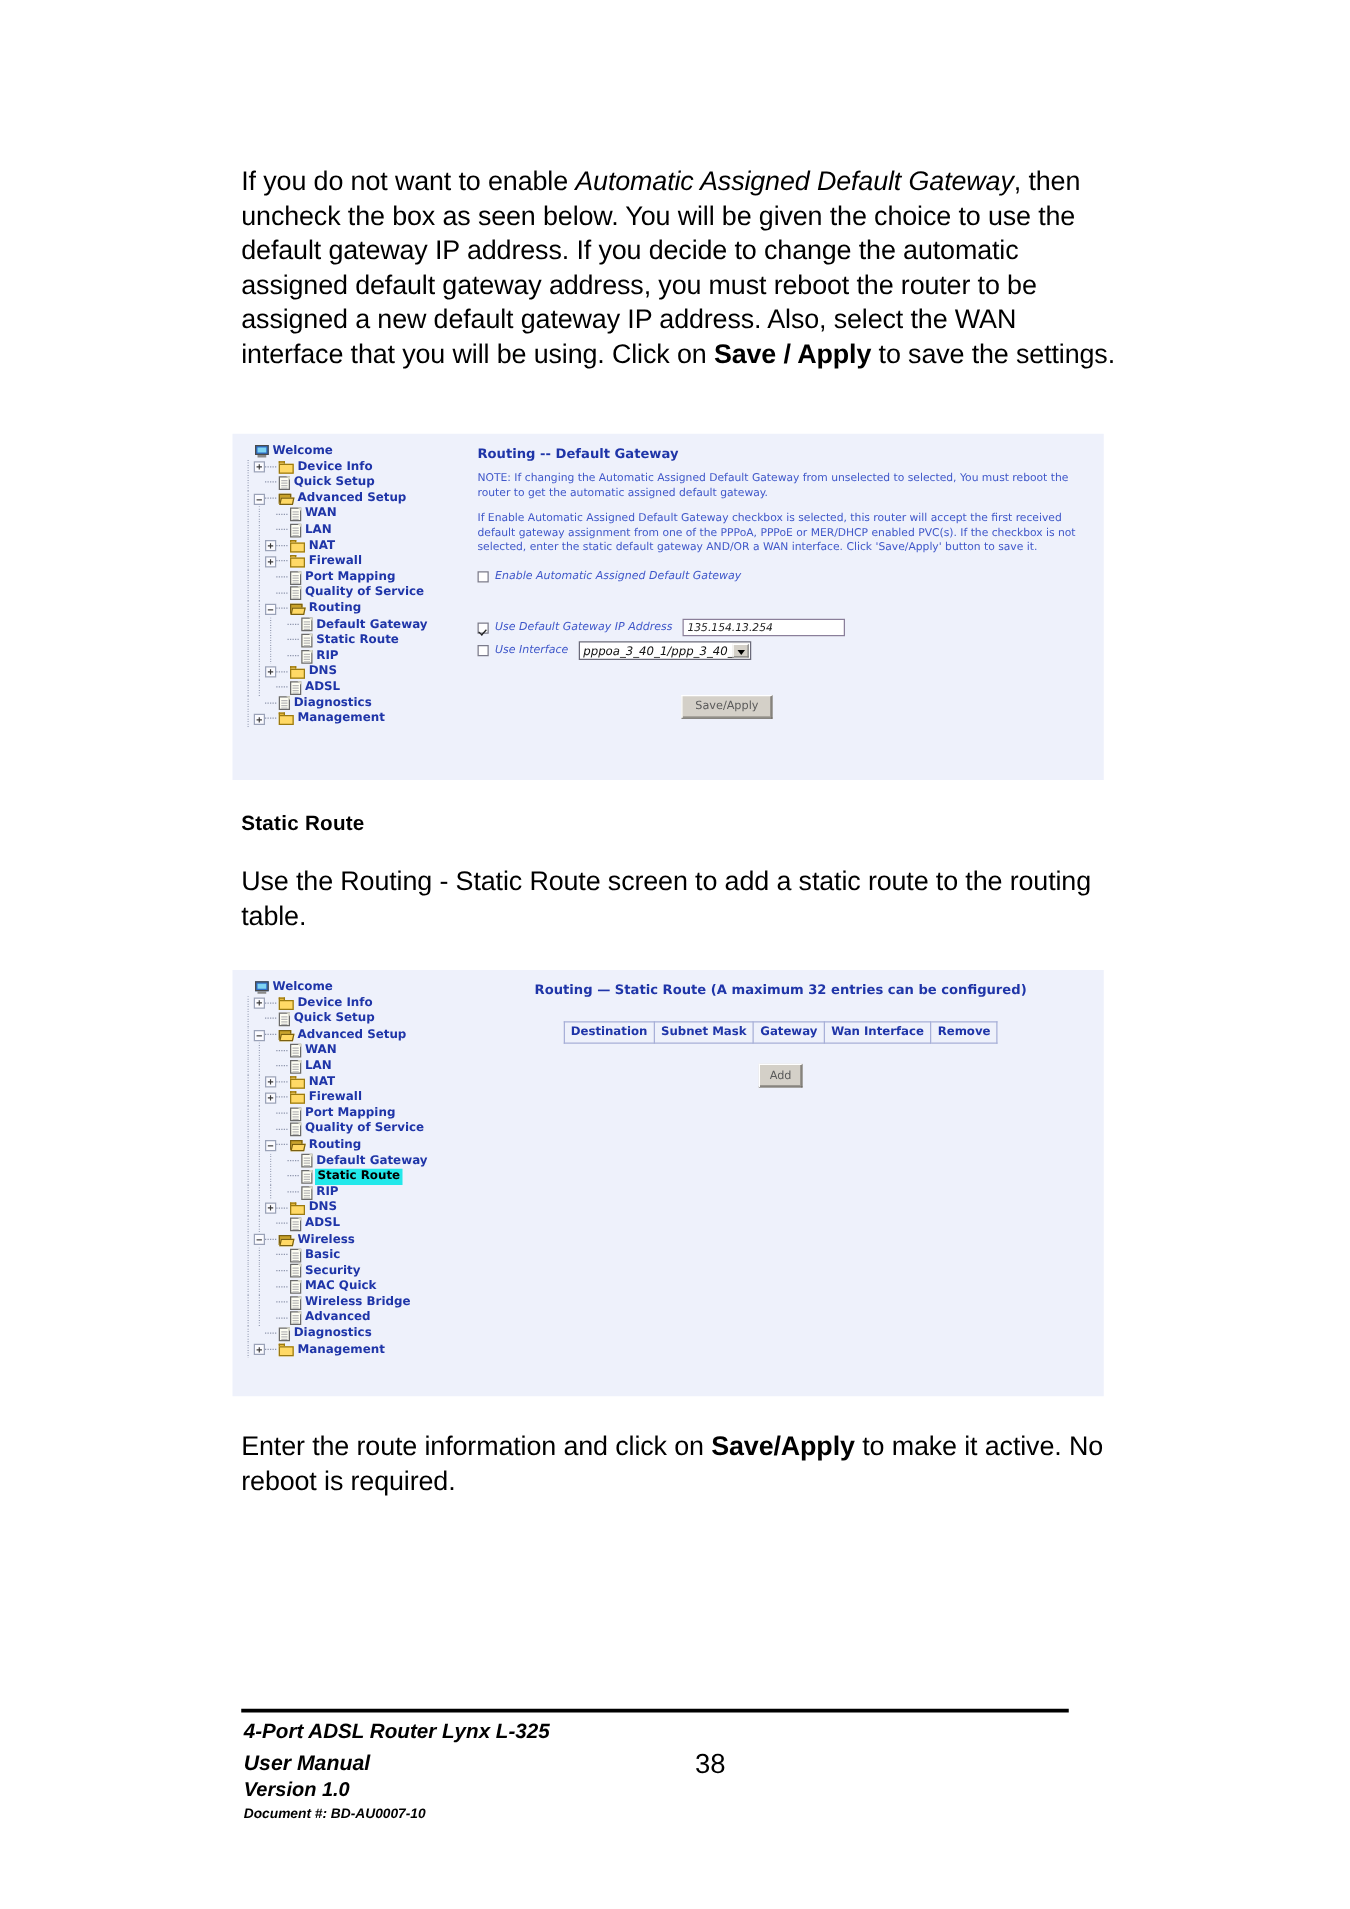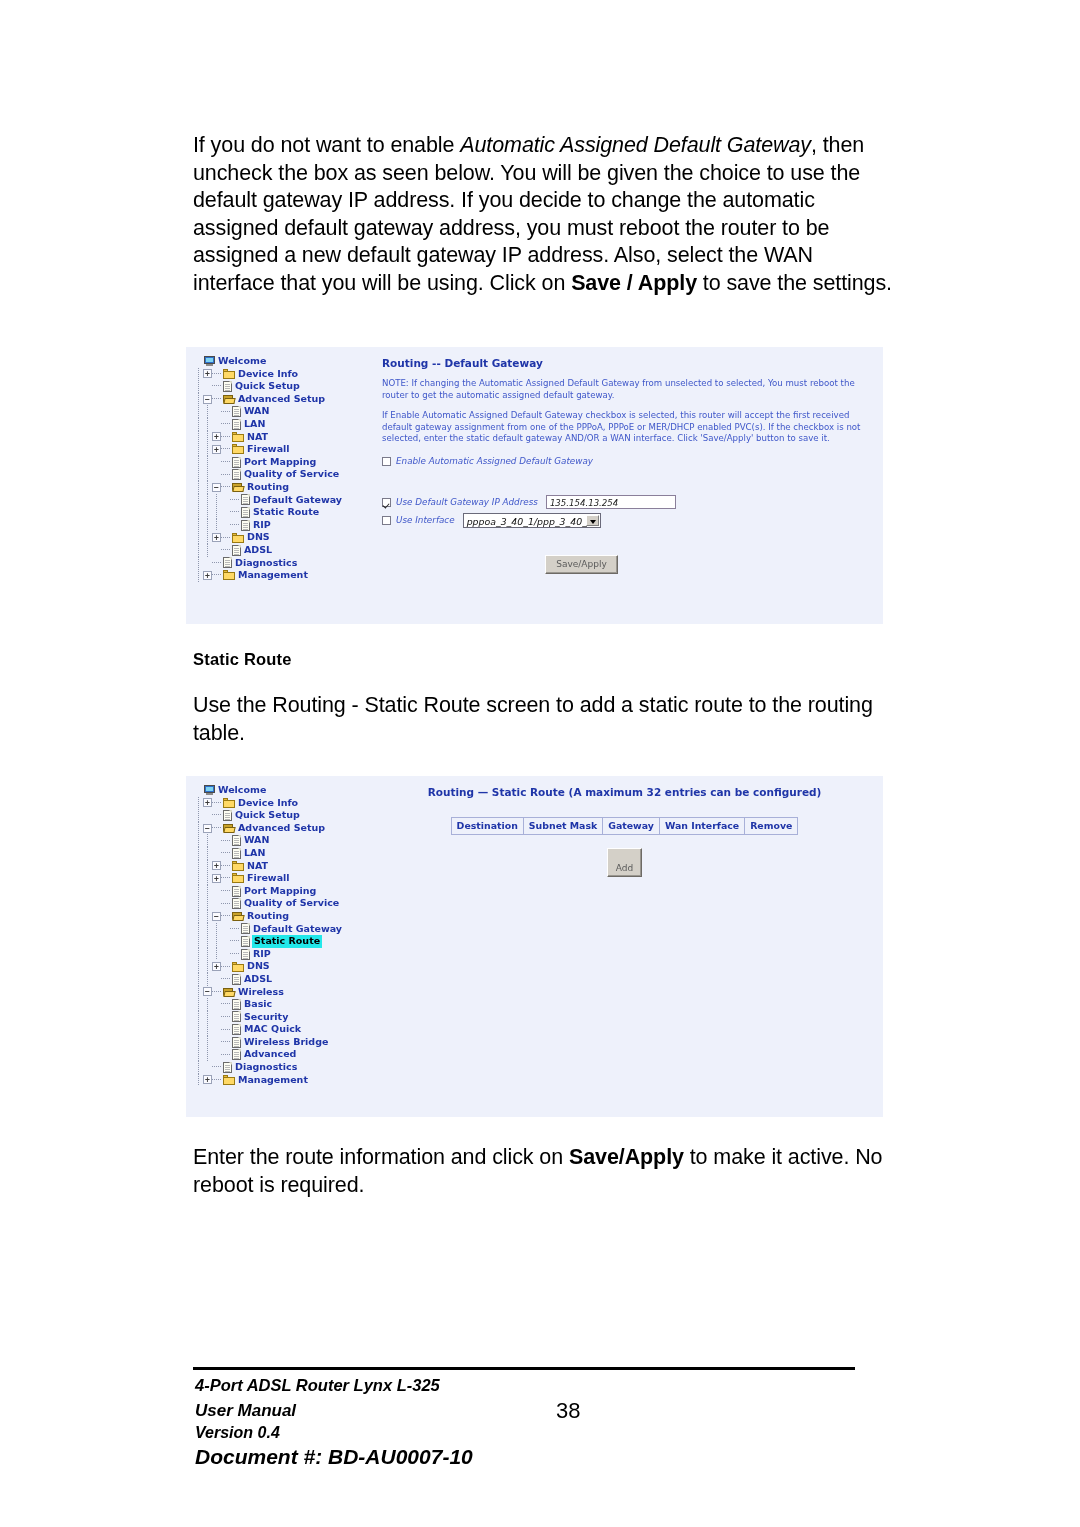--- a/index.html
+++ b/index.html
@@ -174,21 +174,21 @@
     position:absolute;left:193px;top:1367px;width:662px;height:0;
     border-top:3px solid #000;
   }
   .foot{
     position:absolute;left:195px;font-style:italic;color:#000;
     white-space:nowrap;
   }
   #foot-product{top:1376px;font-size:16.5px;font-weight:bold;}
   #foot-manual{top:1401px;font-size:17px;font-weight:bold;}
   #foot-version{top:1424px;font-size:16px;font-weight:bold;}
-  #foot-docnum{top:1445px;font-size:21px;font-weight:bold;}
+  #foot-docnum{top:1445px;font-size:11px;font-weight:bold;}
   #foot-pageno{
     position:absolute;left:556px;top:1398px;
     font-size:22px;color:#000;font-style:normal;
   }
 </style>
 </head>
 <body>
 
 <div class="page">
 
@@ -694,27 +694,27 @@
                 <th>Gateway</th>
                 <th>Wan Interface</th>
                 <th>Remove</th>
               </tr>
             </thead>
           <tbody id="sr-body"></tbody>
         </table>
       </div>
 
       <div style="text-align:center;margin-top:13px;padding-right:10px;">
-        <span class="btn" style="padding:14px 8px 3px 8px;text-align:center;">Add</span>
+        <span class="btn" style="padding:4px 8px 3px 8px;text-align:center;">Add</span>
       </div>
     </div>
   </div>
 
   <div class="prose" id="para-enter-route"><span>Enter the route information and click on </span><b>Save/Apply</b><span> to make it active.  No reboot is required.</span></div>
 
   <div id="footer-rule"></div>
   <div class="foot" id="foot-product">4-Port ADSL Router Lynx L-325</div>
   <div class="foot" id="foot-manual">User Manual</div>
-  <div class="foot" id="foot-version">Version 0.4</div>
+  <div class="foot" id="foot-version">Version 1.0</div>
   <div class="foot" id="foot-docnum">Document #:  BD-AU0007-10</div>
   <div id="foot-pageno">38</div>
 
 </div>
 
 </body></html>

